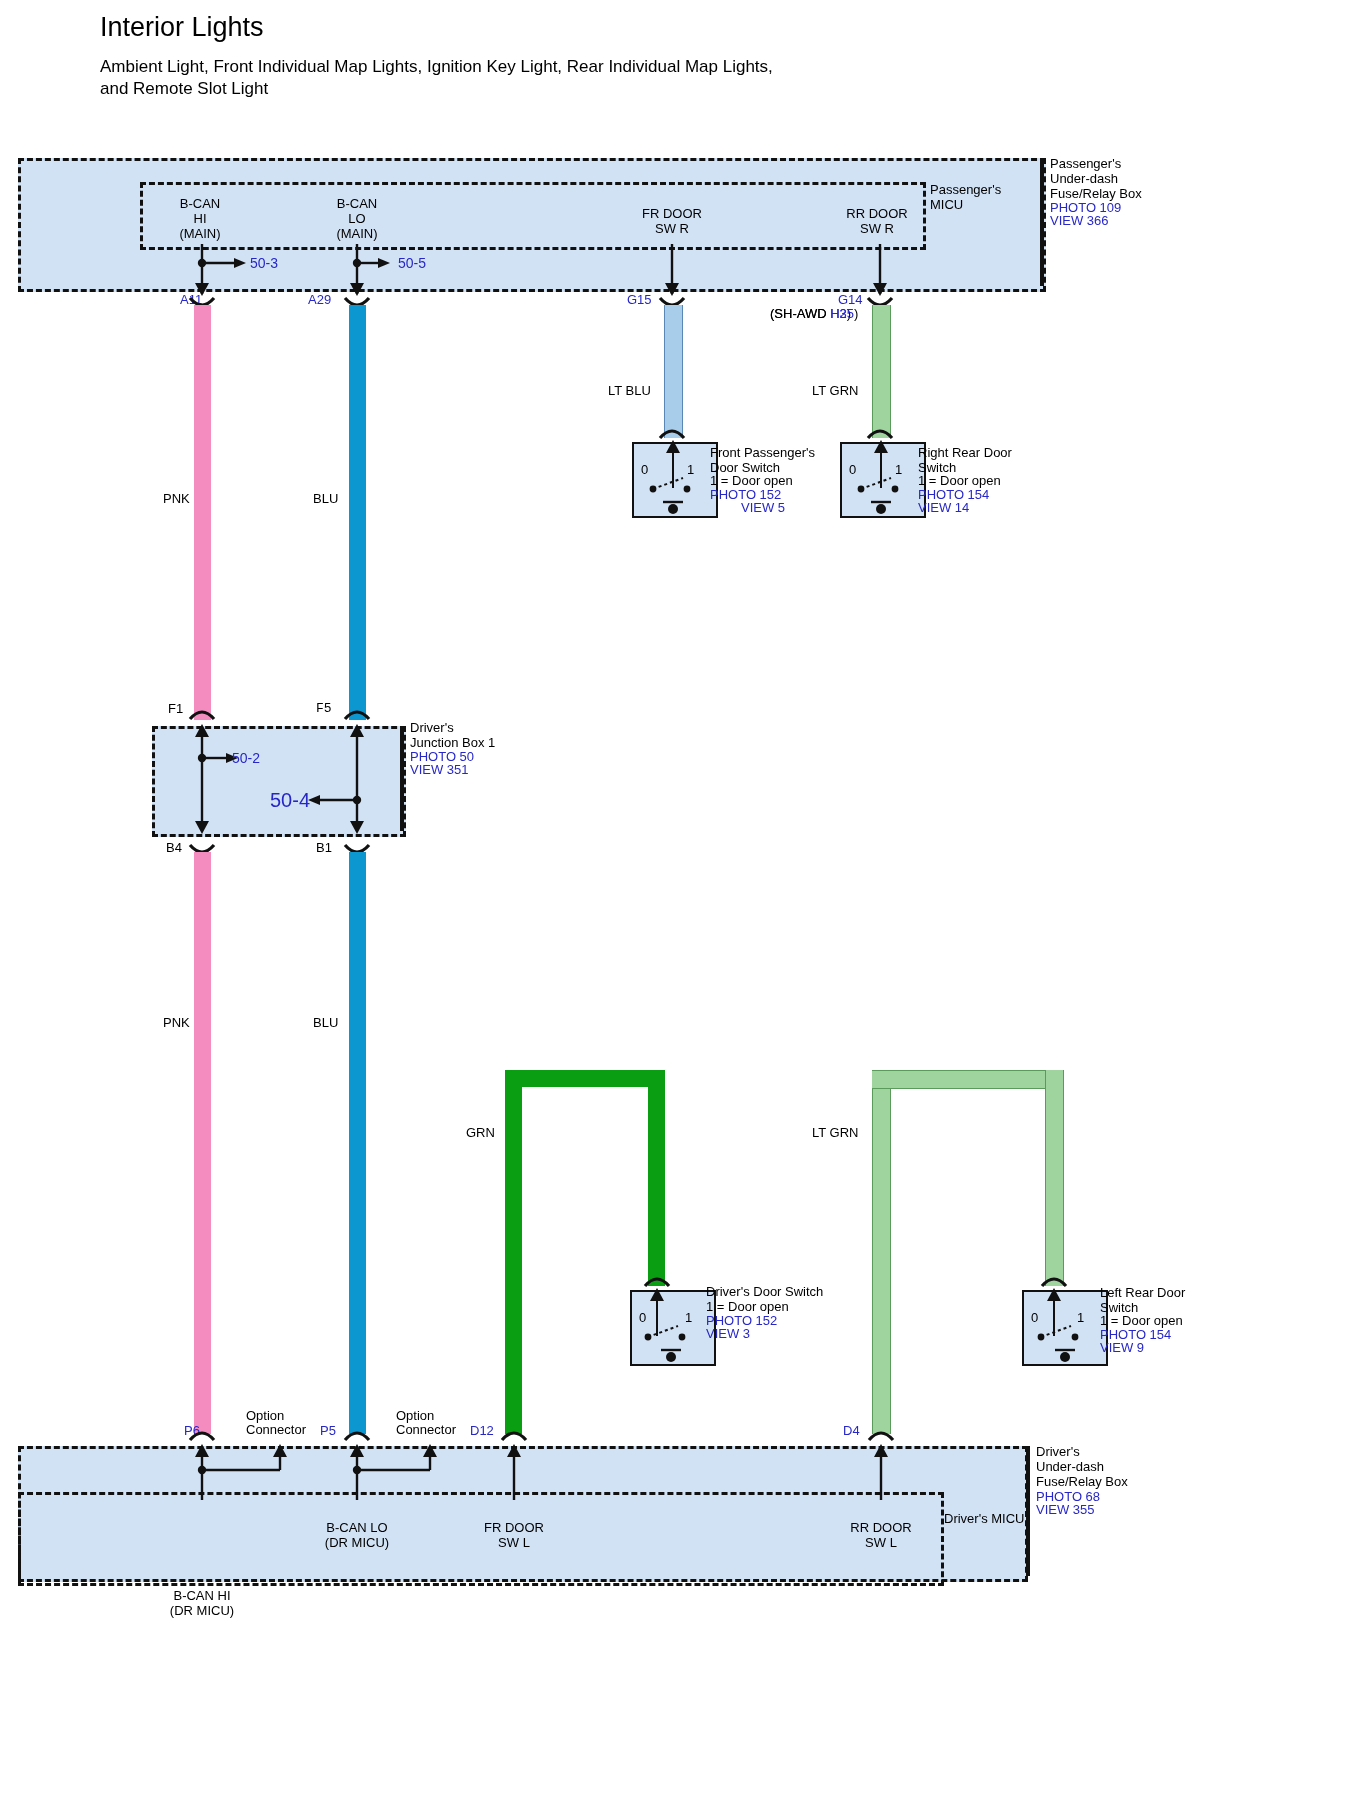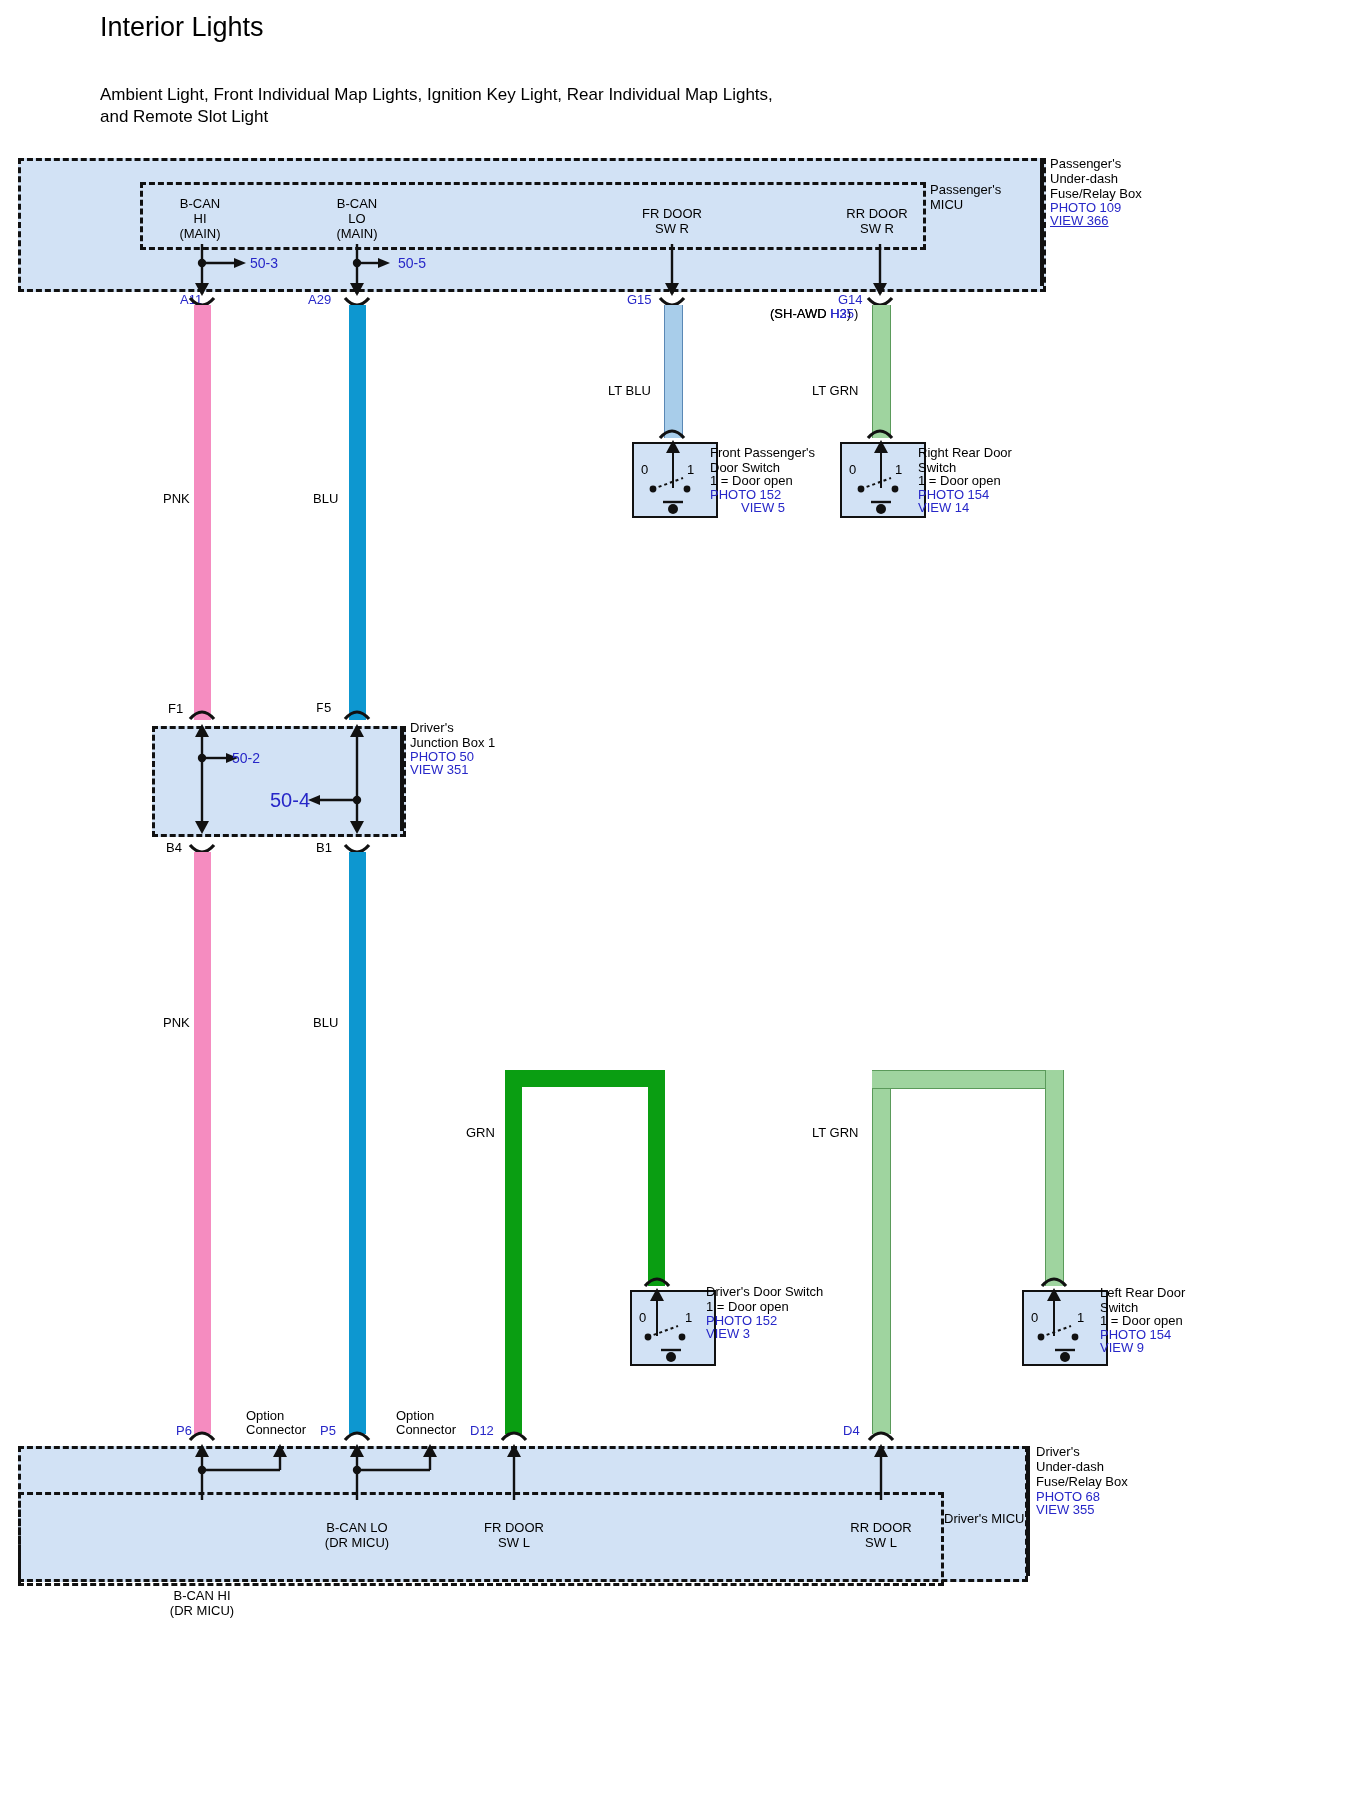--- a/index.html
+++ b/index.html
@@ -5,21 +5,21 @@
   html,body{margin:0;padding:0;background:#fff;}
   body{
     width:1366px;height:1798px;position:relative;
     font-family:"Liberation Sans",sans-serif;
     color:#000;overflow:hidden;
   }
   .t{position:absolute;font-size:13px;line-height:14px;white-space:pre;color:#000;}
   .tc{position:absolute;font-size:13px;line-height:14px;white-space:pre;text-align:center;color:#000;}
   .blue-txt{color:#2727c8;}
   .title{position:absolute;left:100px;top:12px;font-size:27px;color:#000;}
-  .subtitle{position:absolute;left:100px;top:56px;font-size:17px;line-height:22px;color:#000;white-space:pre;margin-top:28px;}
+  .subtitle{position:absolute;left:100px;top:56px;font-size:17px;line-height:22px;color:#000;white-space:pre;}
 
   
   .box-dash{
     position:absolute;
     background:#d2e2f5;
     border:3px dashed #111;
   }
   .box-dash-inner{
     position:absolute;
     background:transparent;
@@ -50,21 +50,21 @@
 <div class="box-dash-inner" style="left:140px;top:182px;width:780px;height:62px;"></div>
 
 <div class="t" style="left:930px;top:182px;line-height:15px;">Passenger's
 MICU</div>
 
 <div class="ln" style="left:1040px;top:158px;width:4px;height:128px;"></div>
 <div class="t" style="left:1050px;top:156px;line-height:15px;">Passenger's
 Under-dash
 Fuse/Relay Box</div>
 <div class="t blue-txt" style="left:1050px;top:201px;">PHOTO 109</div>
-<div class="t blue-txt" style="left:1050px;top:214px;text-decoration:underline;">VIEW 366</div>
+<div class="t blue-txt" style="left:1050px;top:214px;">VIEW 366</div>
 
 <div class="tc" style="left:155px;top:196px;width:90px;line-height:15px;">B-CAN
 HI
 (MAIN)</div>
 <div class="tc" style="left:312px;top:196px;width:90px;line-height:15px;">B-CAN
 LO
 (MAIN)</div>
 <div class="tc" style="left:627px;top:206px;width:90px;line-height:15px;">FR DOOR
 SW R</div>
 <div class="tc" style="left:832px;top:206px;width:90px;line-height:15px;">RR DOOR
@@ -279,21 +279,21 @@
   <line x1="1055" y1="1350" x2="1075" y2="1350" stroke="#111" stroke-width="2.4"></line>
 </svg>
 <div class="t" style="left:1031px;top:1311px;">0</div>
 <div class="t" style="left:1077px;top:1311px;">1</div>
 <div class="t" style="left:1100px;top:1285px;line-height:15px;">Left Rear Door
 Switch</div>
 <div class="t" style="left:1100px;top:1314px;">1 = Door open</div>
 <div class="t blue-txt" style="left:1100px;top:1328px;">PHOTO 154</div>
 <div class="t blue-txt" style="left:1100px;top:1341px;">VIEW 9</div>
 
-<div class="t blue-txt" style="left:176px;top:1424px;">P6</div>
+<div class="t blue-txt" style="left:184px;top:1424px;">P6</div>
 <svg style="left:0;top:0;width:1366px;height:1798px;pointer-events:none;">
   <path class="nofill" d="M190,1440 Q202,1426 214,1440" stroke="#111" stroke-width="3.2"></path>
 </svg>
 <div class="t blue-txt" style="left:320px;top:1424px;">P5</div>
 <svg style="left:0;top:0;width:1366px;height:1798px;pointer-events:none;">
   <path class="nofill" d="M345,1440 Q357,1426 369,1440" stroke="#111" stroke-width="3.2"></path>
 </svg>
 <div class="t blue-txt" style="left:470px;top:1424px;">D12</div>
 <svg style="left:0;top:0;width:1366px;height:1798px;pointer-events:none;">
   <path class="nofill" d="M502,1440 Q514,1426 526,1440" stroke="#111" stroke-width="3.2"></path>

